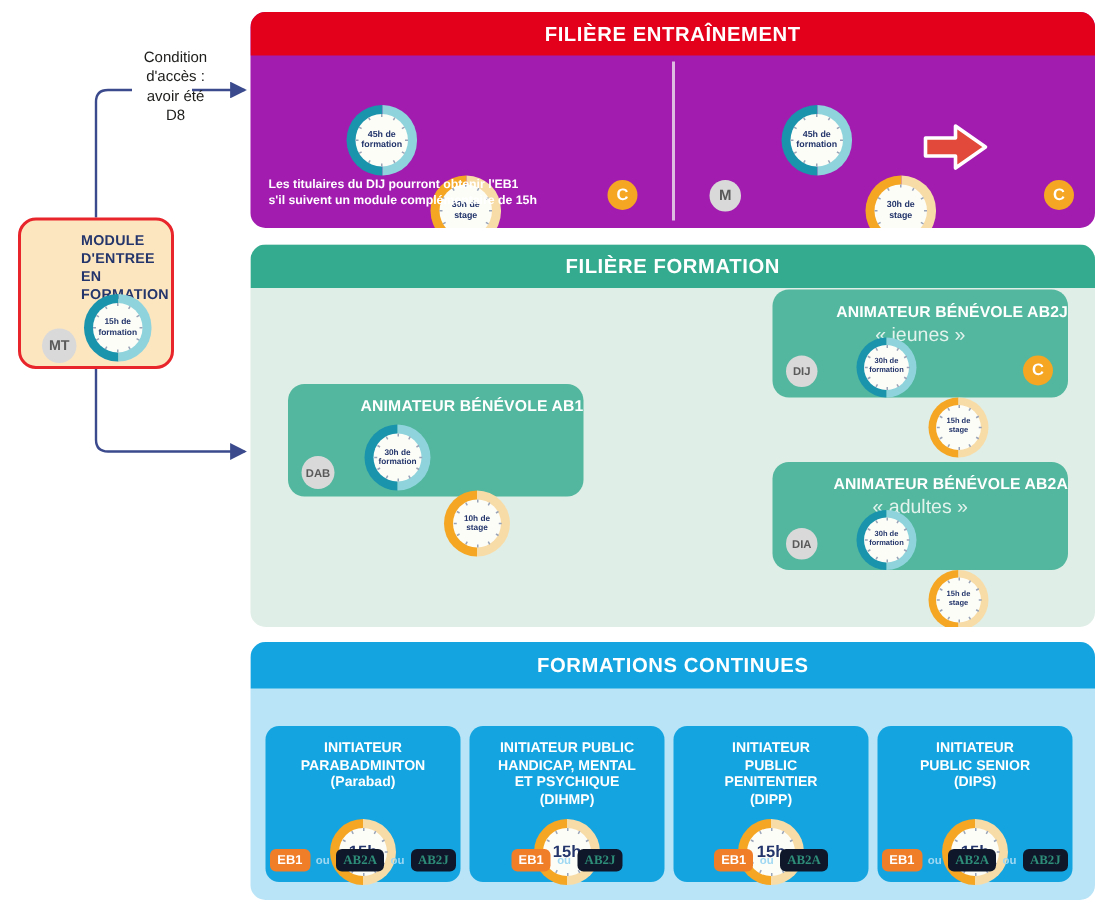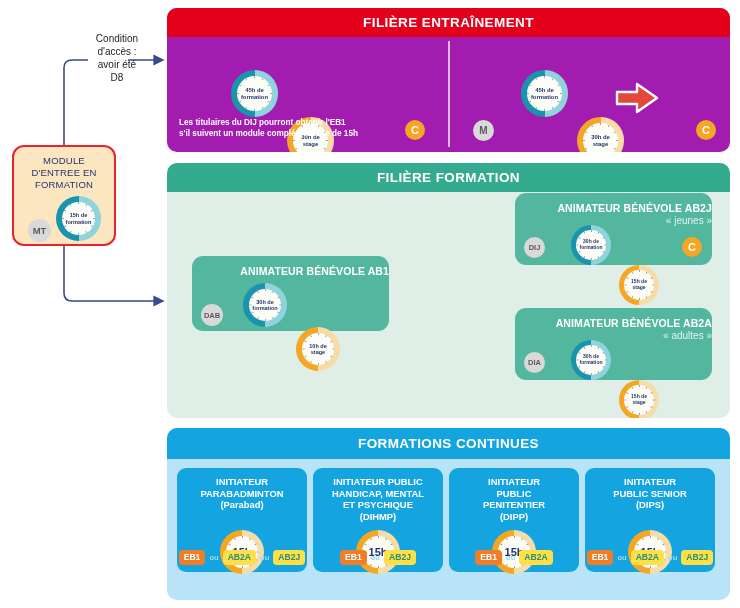--- a/index.html
+++ b/index.html
@@ -8,23 +8,24 @@
 
   .abs{position:absolute;}
 
   
   #module-box{
     left:12px;top:145px;width:104px;height:101px;
     background:#fce6c0;border:2px solid #e8252a;border-radius:12px;
     box-sizing:border-box;
   }
   #module-title{
-    position:absolute;left:0;right:0;top:8px;text-align:center;
-    font-size:9.5px;font-weight:normal;color:#23356b;line-height:12px;
+    position:absolute;left:0;right:0;top:8px;text-align:left;
+    font-size:9.5px;font-weight:bold;color:#23356b;line-height:12px;
     letter-spacing:.2px;
+    padding-left:40px;
   }
   #module-badge{left:14px;top:72px;}
   #module-clock{left:42px;top:49px;}
 
   
   .clock{position:relative;border-radius:50%;box-sizing:border-box;}
   .clock .ringL,.clock .ringR{position:absolute;top:0;height:100%;width:50%;}
   .clock .ringL{left:0;border-radius:1000px 0 0 1000px;}
   .clock .ringR{right:0;border-radius:0 1000px 1000px 0;}
   .clock .face{position:absolute;border-radius:50%;background:#fdfdf7;
@@ -69,34 +70,34 @@
 
   #arrow-eb{left:448px;top:74px;}
 
   
   .anim-card{position:absolute;border-radius:11px;background:#52b79e;}
   #ab1-card{left:25px;top:93px;width:197px;height:75px;}
   #ab2j-card{left:348px;top:30px;width:197px;height:72px;}
   #ab2a-card{left:348px;top:145px;width:197px;height:72px;}
   .anim-title{position:absolute;left:0;right:0;top:9px;text-align:right;
      font-size:10.5px;font-weight:bold;color:#ffffff;letter-spacing:.1px;}
-  .anim-sub{position:absolute;left:0;right:0;top:22px;text-align:right;
-     font-size:10px;color:#e2f2ec;}
+  .anim-sub{position:absolute;left:0;right:0;top:22px;text-align:center;
+     font-size:13px;color:#e2f2ec;}
   #anim-note{position:absolute;left:0;right:0;top:235px;text-align:center;
      font-size:8px;font-weight:bold;color:#2d9d83;}
 
   
-  .fc-card{position:absolute;top:40px;height:104px;background:#14a5e0;border-radius:9px;}
+  .fc-card{position:absolute;top:56px;height:104px;background:#14a5e0;border-radius:9px;}
   .fc-title{position:absolute;left:4px;right:4px;top:8px;text-align:center;
      font-size:9.4px;font-weight:bold;color:#ffffff;line-height:11.5px;}
   .fc-tags{position:absolute;left:0;right:0;bottom:7px;display:flex;
      align-items:center;justify-content:center;gap:4px;}
   .tag{border-radius:4px;font-size:8.6px;font-weight:bold;padding:2px 5px 3px;}
   .tag-eb{background:#f07d28;color:#ffffff;}
-  .tag-ab{background:#fde047;color:#2d8d78;}
+  .tag-ab{background:#0f172a;color:#2d8d78;font-family:Liberation Serif, serif;}
   .tag-ou{color:#9fd8f2;font-size:7.6px;font-weight:bold;}
 
   
   #cond-label{left:78px;top:32px;width:78px;text-align:center;
      font-size:10px;color:#1d1d1b;line-height:13px;}
   #svg-connectors{left:0;top:0;width:740px;height:608px;}
 </style>
 </head>
 <body>
 

